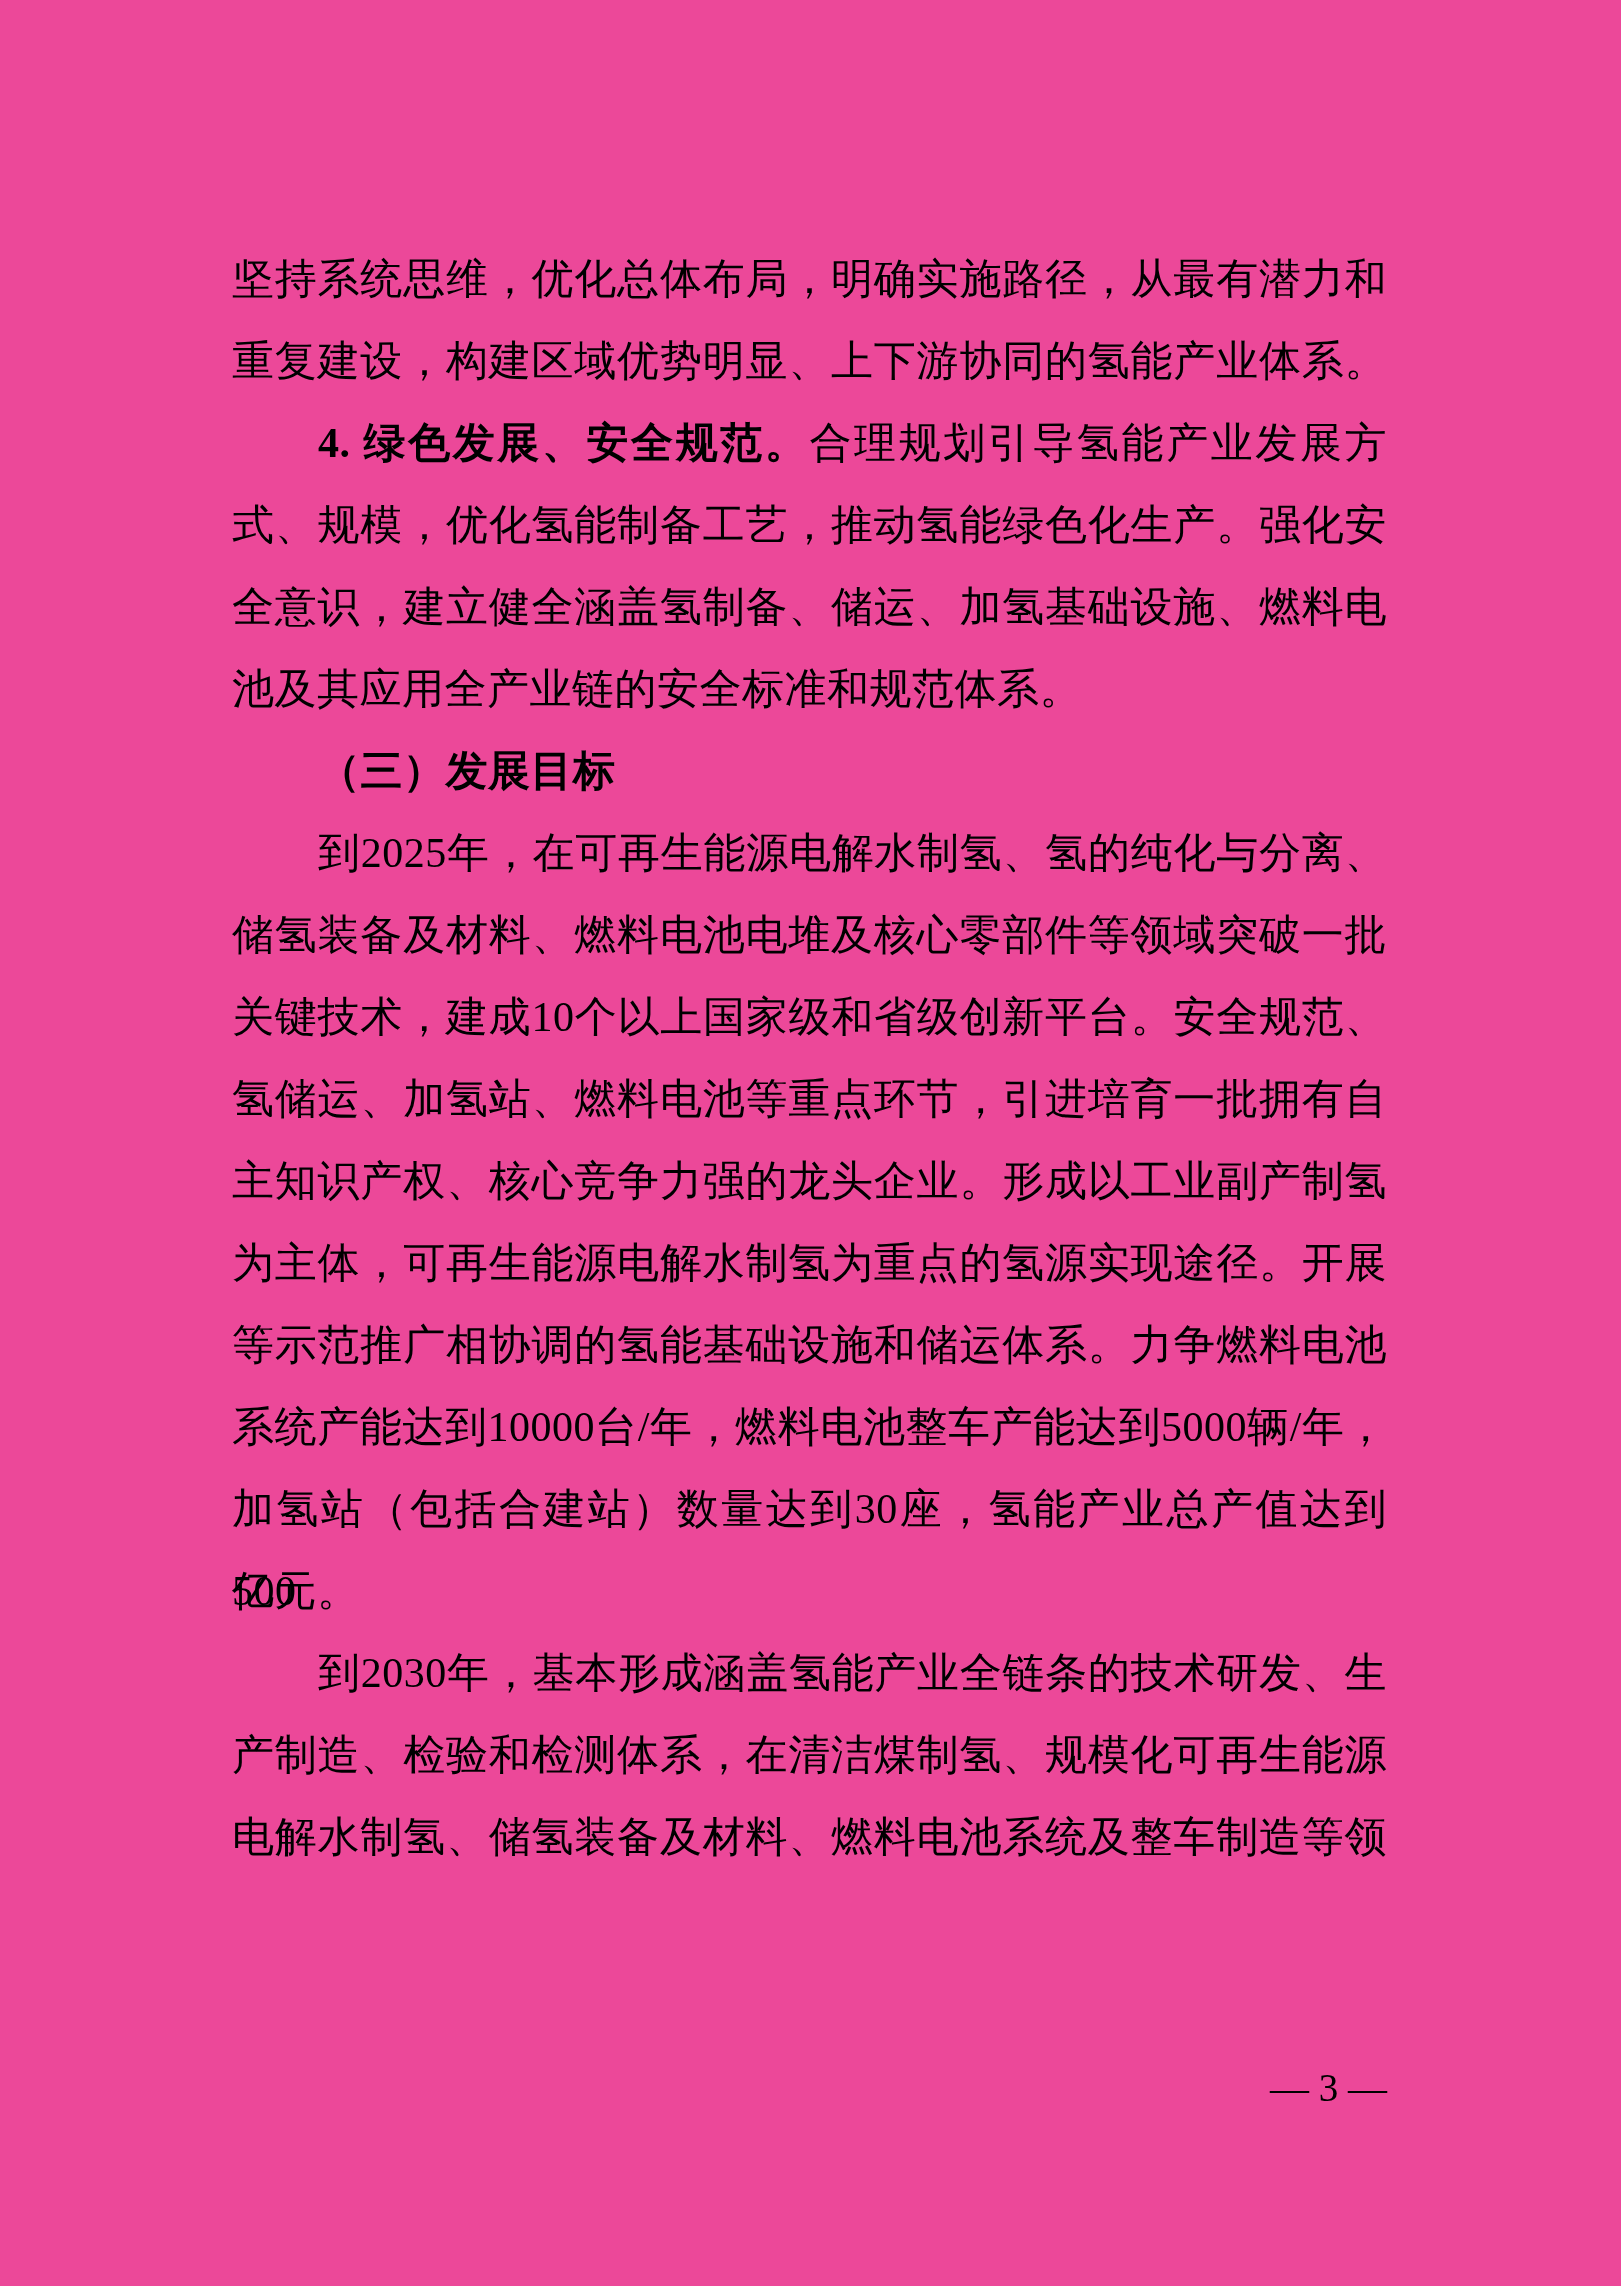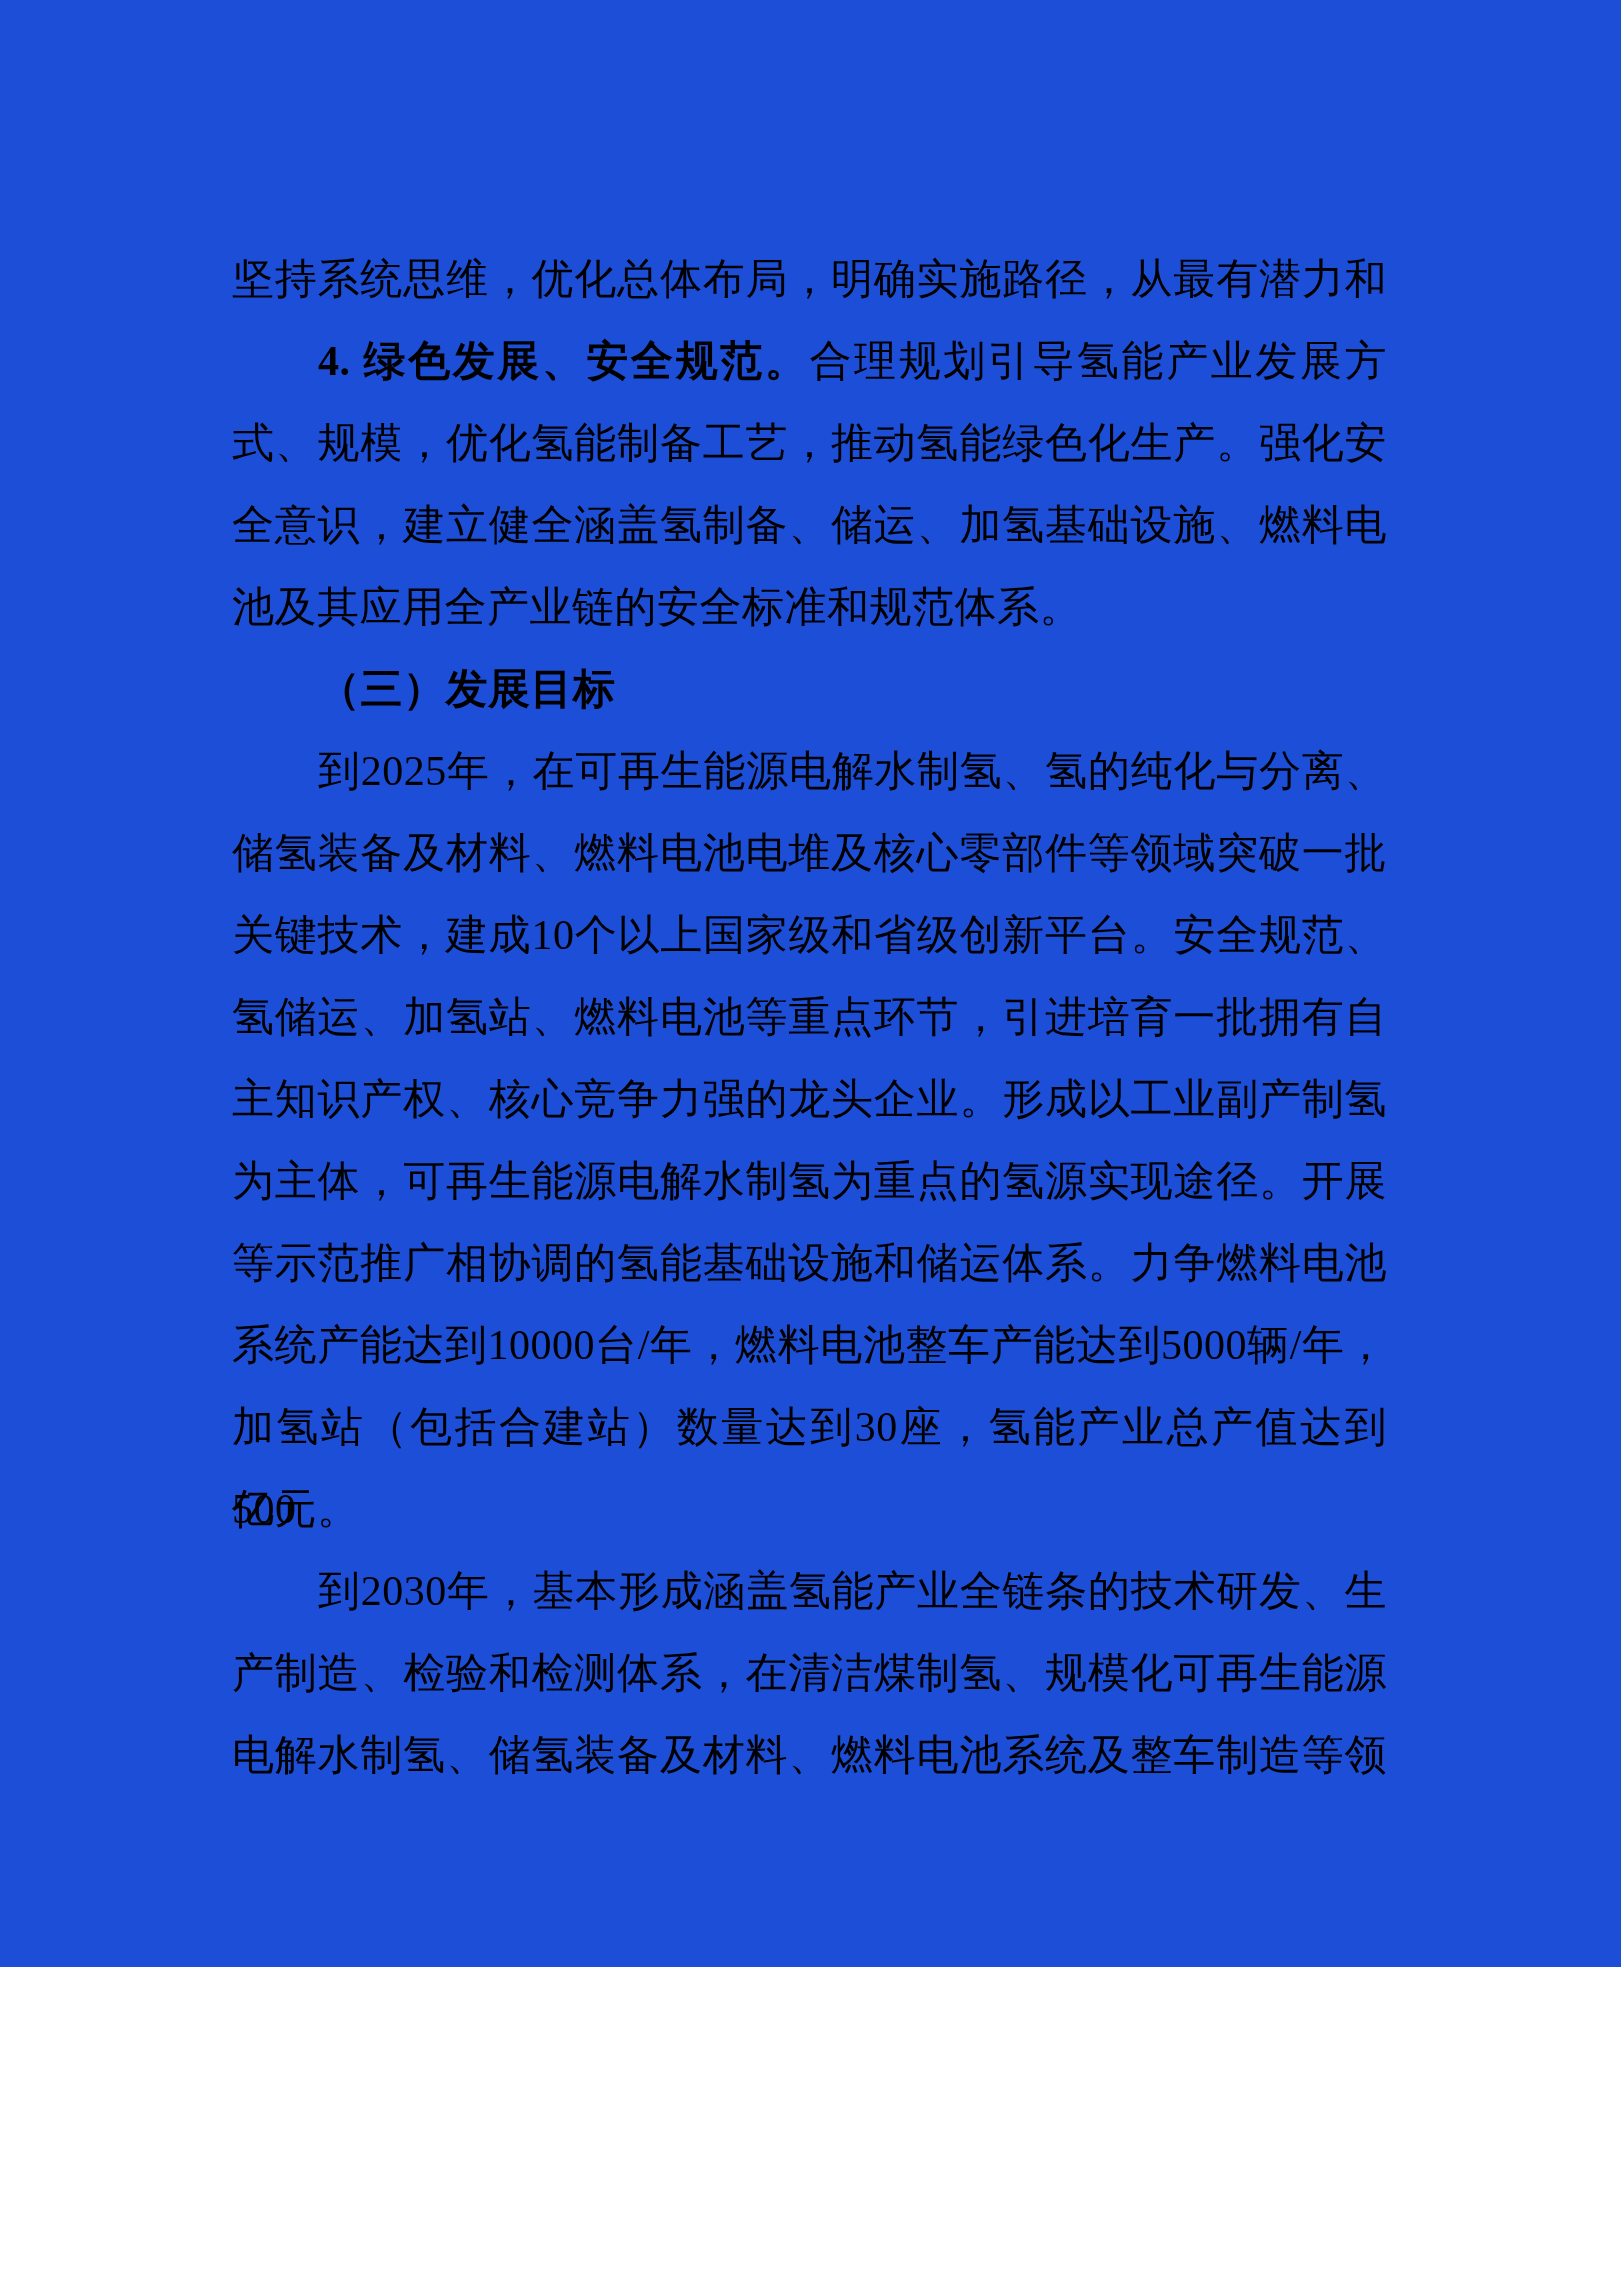--- a/index.html
+++ b/index.html
@@ -3,22 +3,22 @@
 <meta charset="utf-8">
 <style>
   html, body {
     margin: 0;
     padding: 0;
     background: #ffffff;
   }
   .page {
     position: relative;
     width: 1621px;
-    height: 1967px;
-    background: #1d4ed8;
+    height: 2286px;
+    background: #ec4899;
     color: #000000;
     font-family: "Liberation Serif", serif;
     overflow: hidden;
   }
   .content {
     position: absolute;
     left: 232px;
     top: 238px;
     width: 1155px;
   }
@@ -52,20 +52,21 @@
     font-size: 39px;
     padding-right: 5.9px;
   }
 </style>
 </head>
 <body>
 
 <div class="page">
   <div class="content">
     <div class="line j">坚持系统思维，优化总体布局，明确实施路径，从最有潜力和</div>
+    <div class="line j">重复建设，构建区域优势明显、上下游协同的氢能产业体系。</div>
     <div class="line j ind"><span class="b">4. 绿色发展、安全规范。</span><span>合理规划引导氢能产业发展方</span></div>
     <div class="line j">式、规模，优化氢能制备工艺，推动氢能绿色化生产。强化安</div>
     <div class="line j">全意识，建立健全涵盖氢制备、储运、加氢基础设施、燃料电</div>
     <div class="line">池及其应用全产业链的安全标准和规范体系。</div>
     <div class="line ind"><span class="b">（三）发展目标</span></div>
     <div class="line j ind">到2025年，在可再生能源电解水制氢、氢的纯化与分离、</div>
     <div class="line j">储氢装备及材料、燃料电池电堆及核心零部件等领域突破一批</div>
     <div class="line j">关键技术，建成10个以上国家级和省级创新平台。安全规范、</div>
     <div class="line j">氢储运、加氢站、燃料电池等重点环节，引进培育一批拥有自</div>
     <div class="line j">主知识产权、核心竞争力强的龙头企业。形成以工业副产制氢</div>

